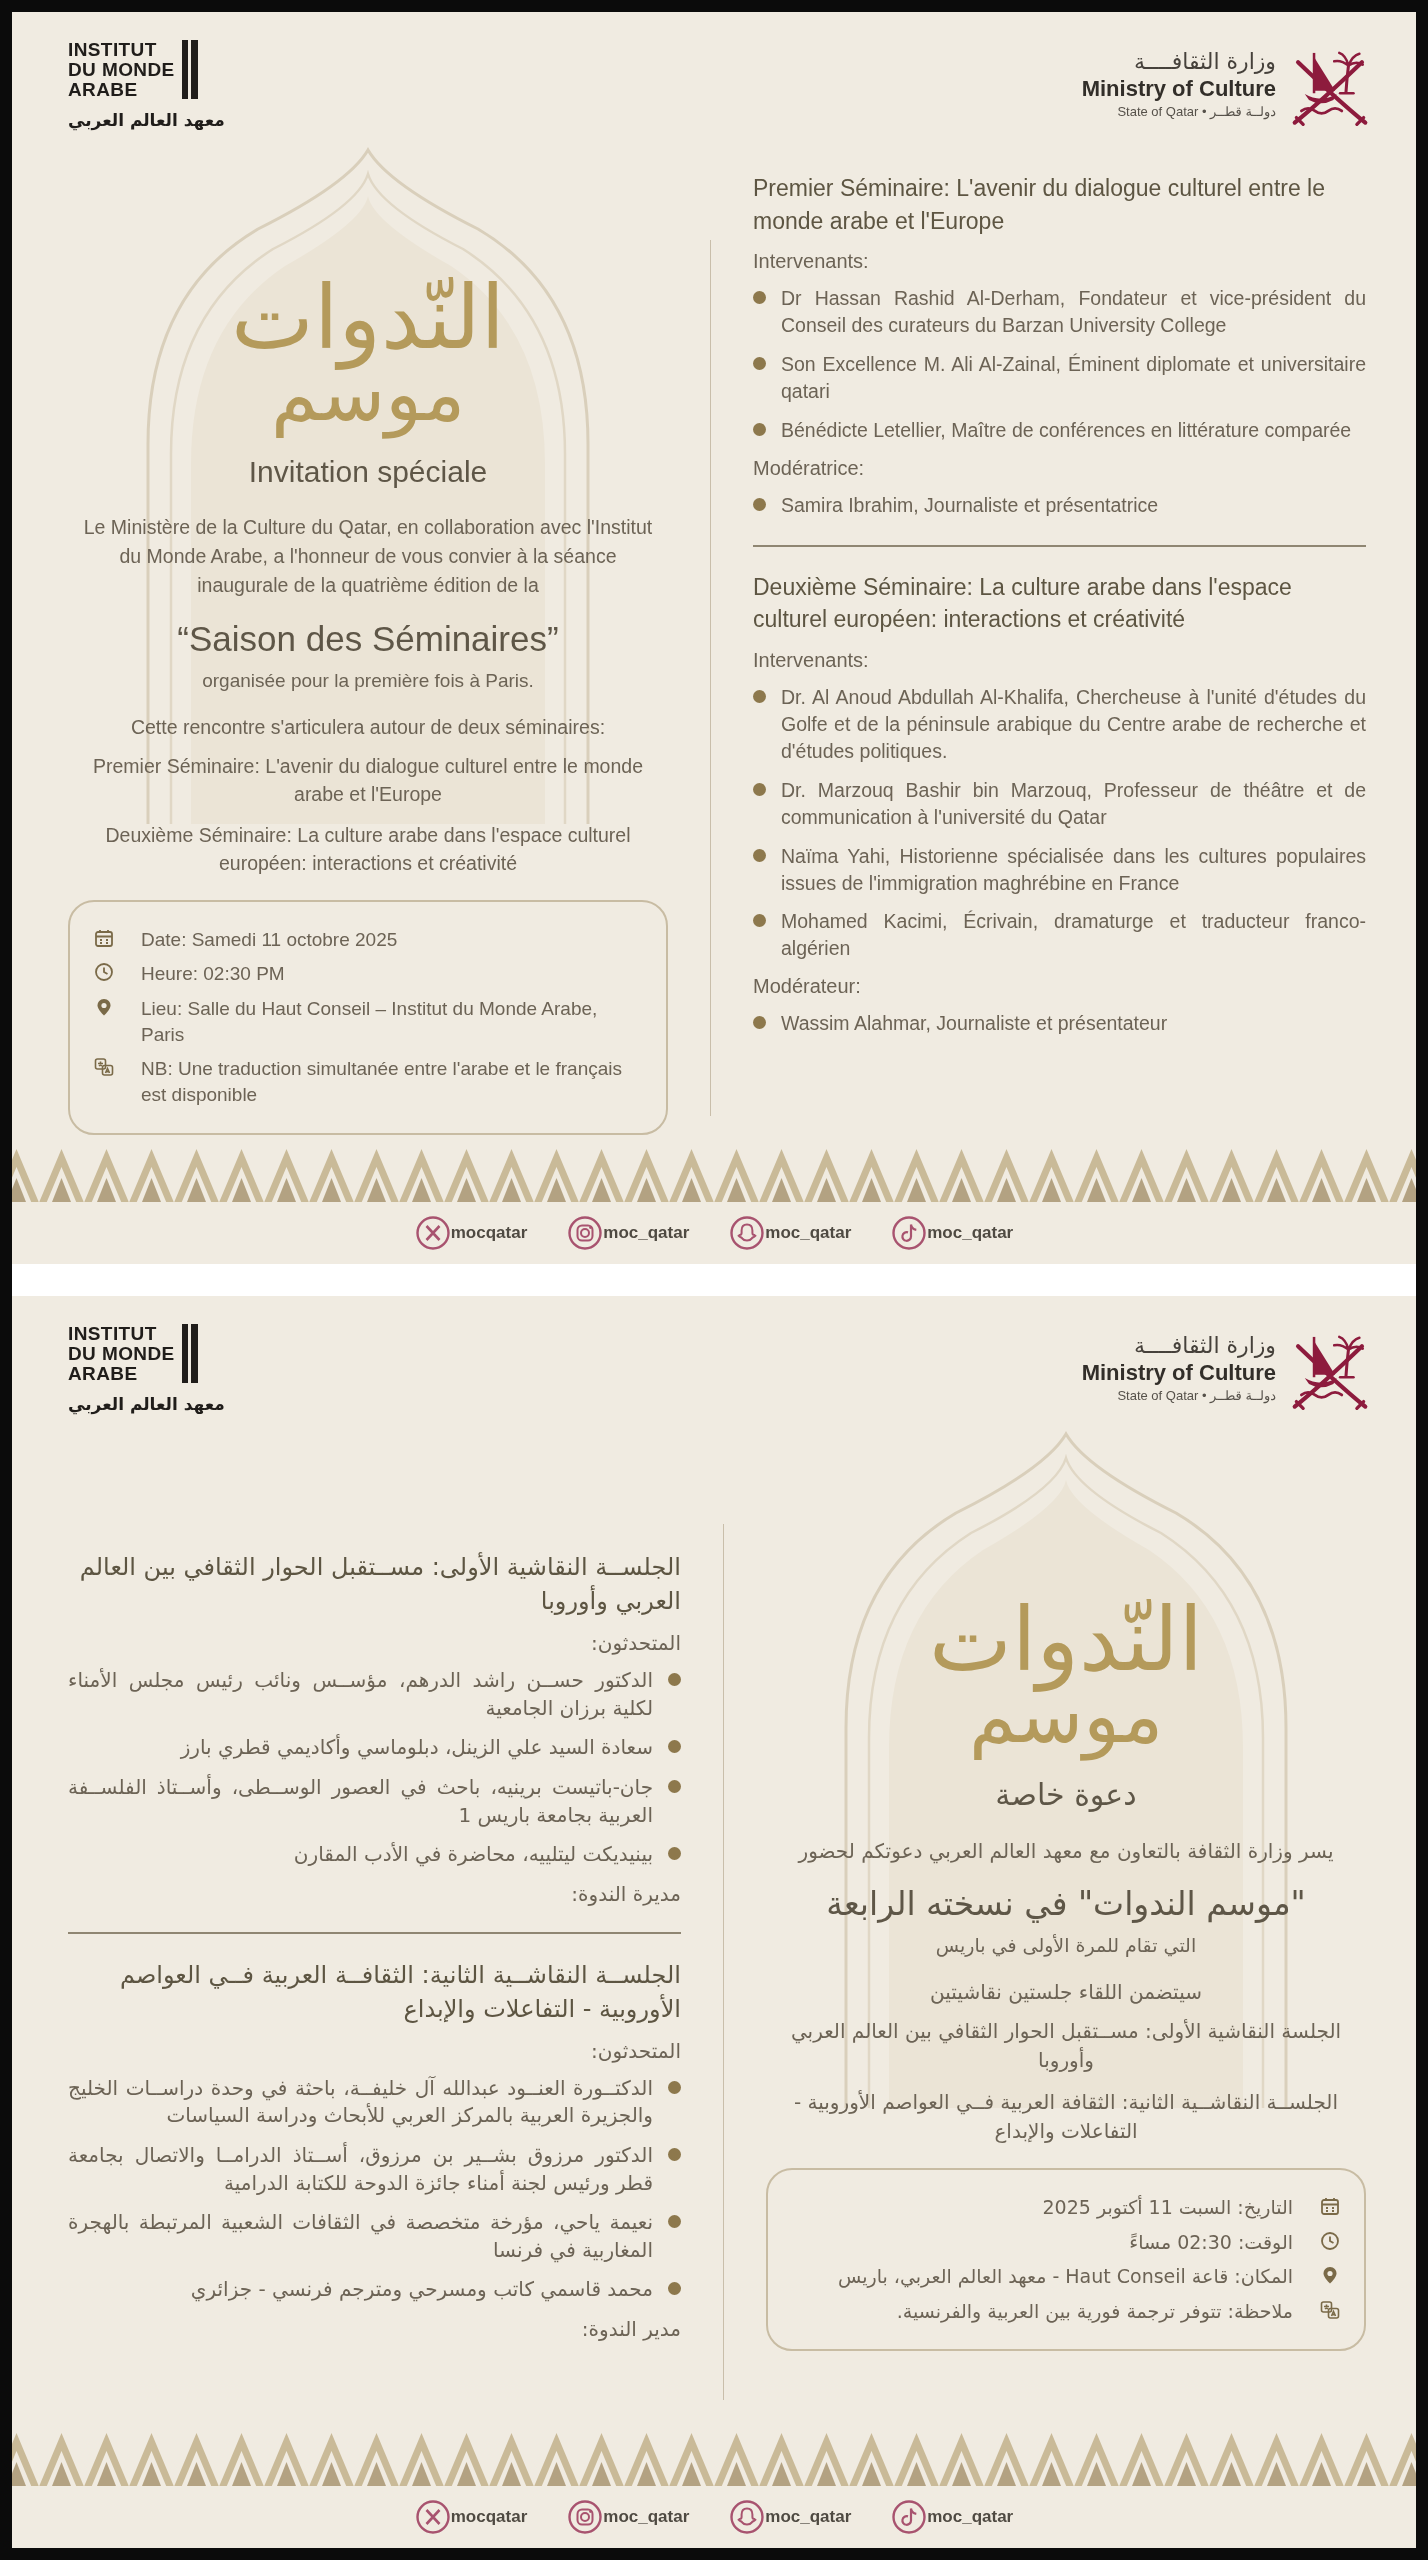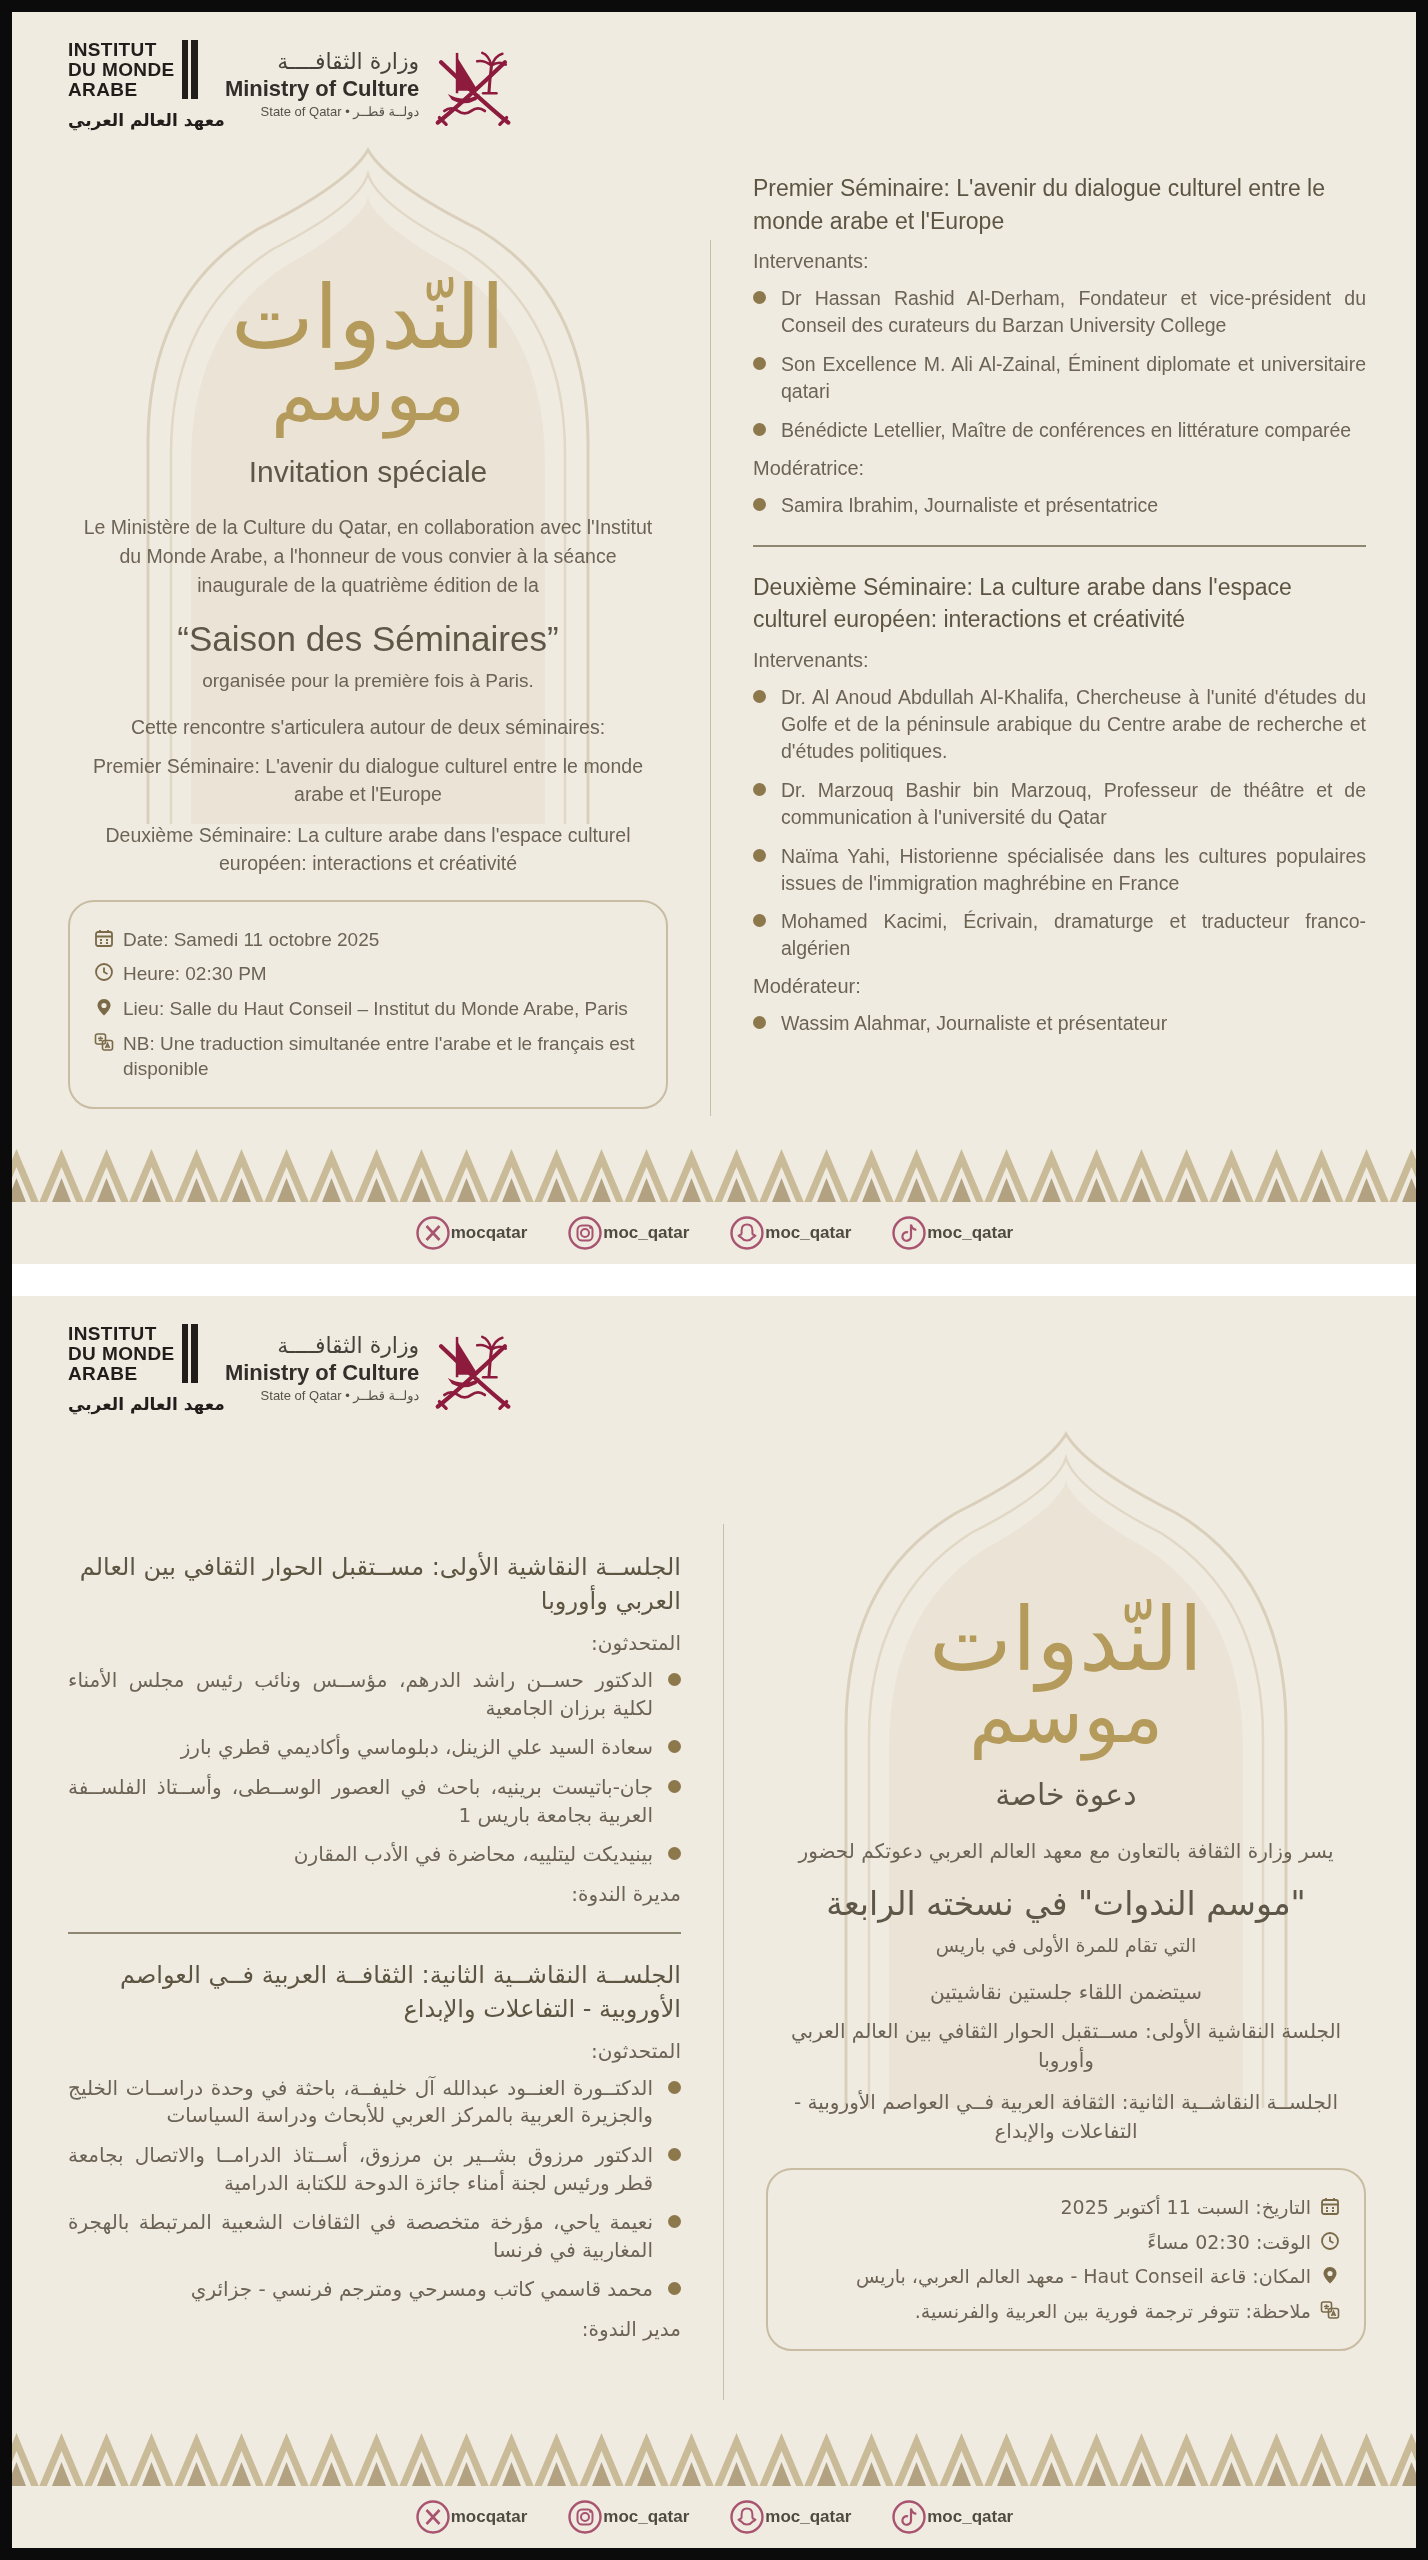--- a/index.html
+++ b/index.html
@@ -14,21 +14,21 @@
     position: relative;
     width: 1404px; height: 1252px;
     background: #f0ebe1;
     overflow: hidden;
   }
   .page-gap { height: 32px; background: #ffffff; }
 
   
   .hdr {
     position: absolute; top: 28px; left: 56px; right: 44px;
-    display: flex; justify-content: flex-start; align-items: flex-start;
+    display: flex; justify-content: space-between; align-items: flex-start;
     z-index: 5;
   }
   .ima { color: #201d1a; }
   .ima-top { display: flex; gap: 7px; align-items: stretch; }
   .ima-lines { font-size: 19px; font-weight: bold; line-height: 1.04; letter-spacing: .4px; }
   .ima-bar { width: 10px; background: #201d1a; border-left: 3px solid #f0ebe1; box-shadow: -6px 0 0 #201d1a; margin-left: 6px; }
   .ima-ar { margin-top: 13px; font-family: "DejaVu Sans", sans-serif; font-weight: bold; font-size: 17px; line-height: .95; letter-spacing: -1px; }
   .moc { display: flex; align-items: center; gap: 12px; }
   .moc-text { text-align: right; }
   .moc-ar { font-family: "DejaVu Sans", sans-serif; font-size: 22px; color: #46413b; }
@@ -55,21 +55,21 @@
   .inv-title { margin-top: 26px; font-size: 30px; color: #5e5647; font-weight: normal; }
   .inv-intro { margin-top: 24px; font-size: 19.5px; line-height: 1.5; padding: 0 6px; }
   .season-title { margin-top: 18px; font-size: 35px; color: #5e5647; font-weight: normal; }
   .season-sub { margin-top: 11px; font-size: 19px; }
   .agenda { margin-top: 24px; font-size: 19.5px; }
   .sem-line { margin-top: 13px; font-size: 19.5px; line-height: 1.45; }
   .details-box {
     margin-top: 22px; border: 2px solid #c8bca3; border-radius: 26px;
     padding: 16px 24px; text-align: left; font-size: 19px;
   }
-  .d-row { display: flex; gap: 9px; margin: 9px 0; align-items: flex-start; line-height: 1.35; }
+  .d-row { display: flex; gap: 27px; margin: 9px 0; align-items: flex-start; line-height: 1.35; }
   .d-ico { flex: none; margin-top: 1px; }
 
   
   .col-sessions { flex: 1; color: #6c6355; padding-top: 2px; }
   .sec-title { font-size: 23px; color: #5d5542; line-height: 1.42; font-weight: normal; }
   .sp-label { margin-top: 13px; font-size: 20px; }
   ul.speakers { list-style: none; margin-top: 4px; }
   ul.speakers li { display: flex; gap: 15px; margin: 12px 0; font-size: 19.5px; line-height: 1.38; }
   .dot { flex: none; width: 13px; height: 13px; border-radius: 50%; background: #8d784c; margin-top: 6px; }
   .btxt { flex: 1; text-align: justify; }

